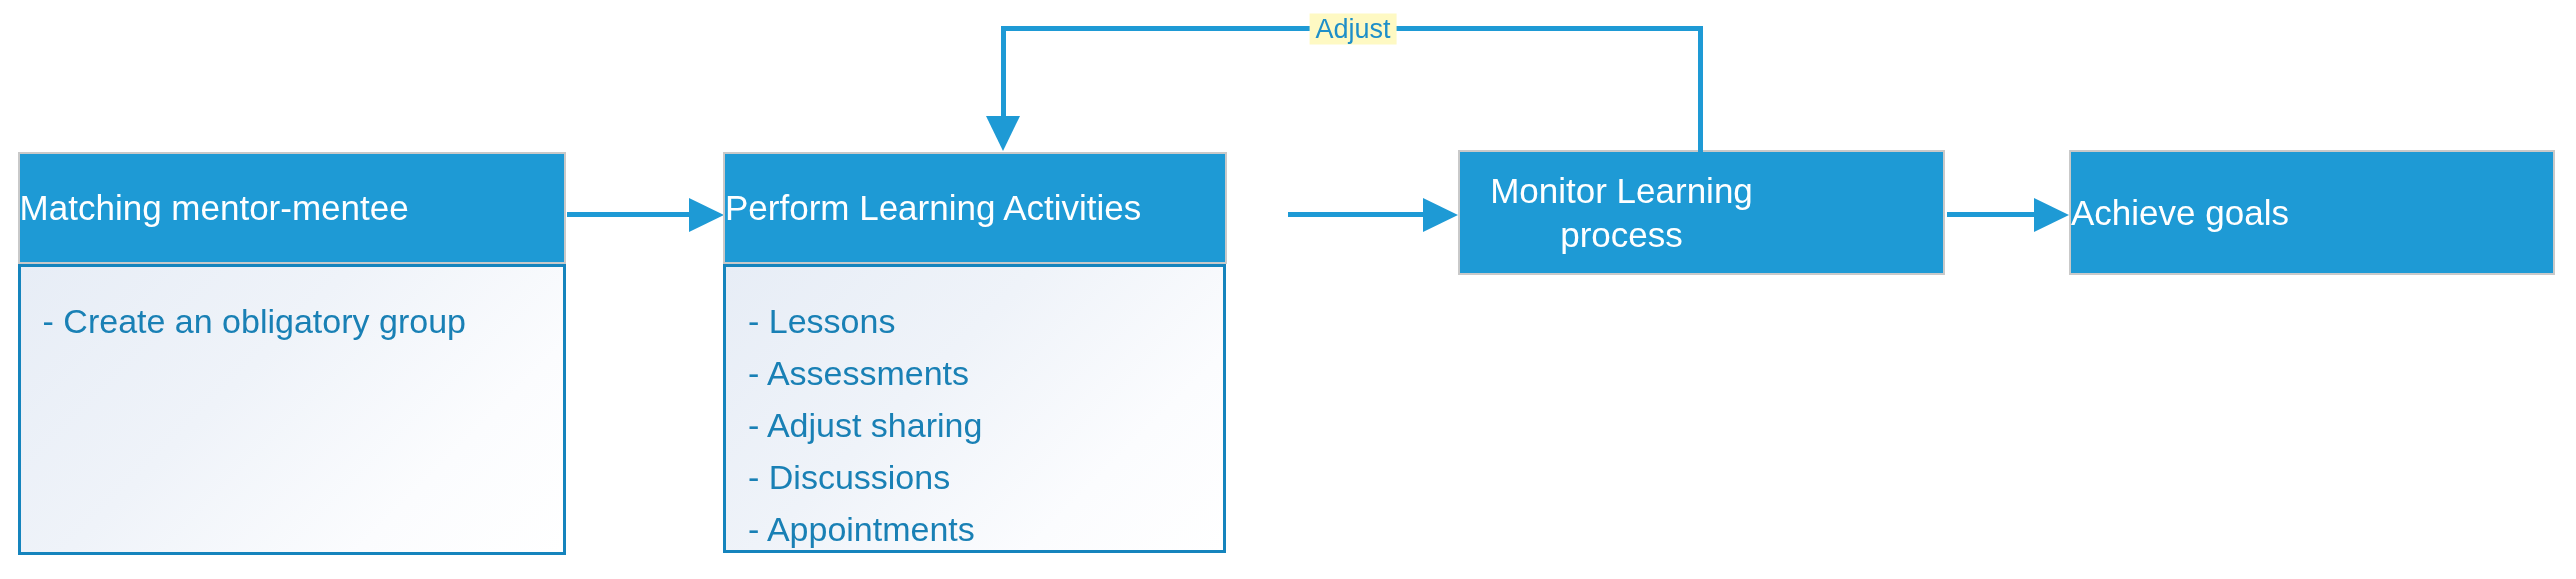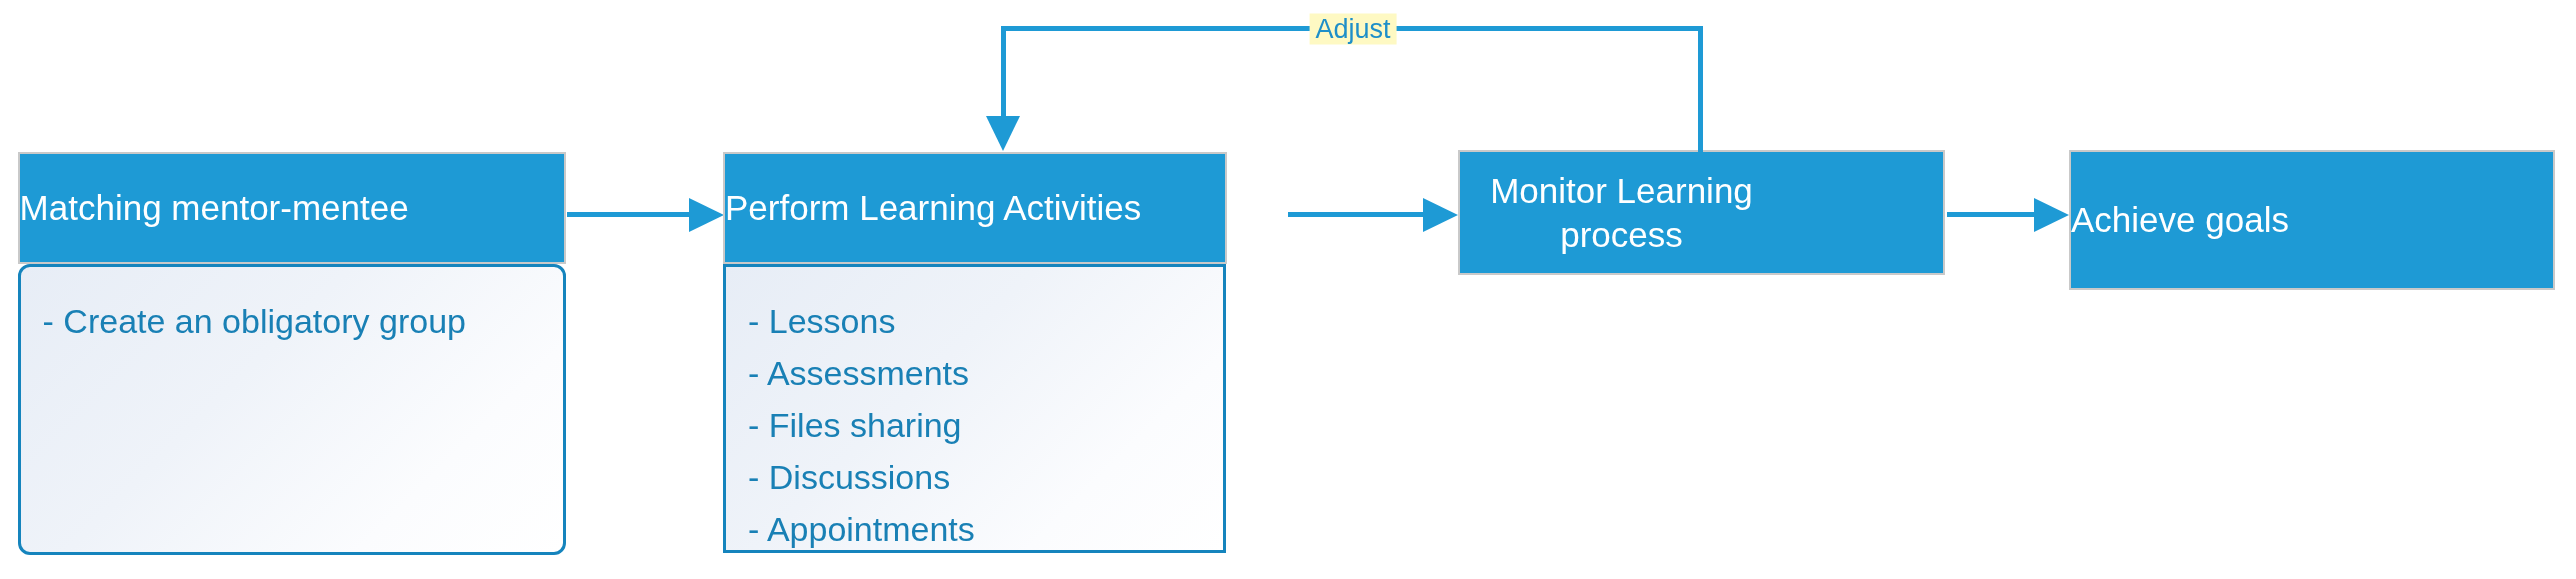--- a/index.html
+++ b/index.html
@@ -90,55 +90,55 @@
   }
 </style>
 </head>
 <body>
 
 <div class="canvas">
 
   <div class="node-header" style="left:17.6px; top:152px; width:548px; height:112px;">
     <span class="title-text">Matching mentor-mentee</span>
   </div>
-  <div class="node-list" style="left:17.6px; top:264px; width:548px; height:291px;border-radius:12px;">
+  <div class="node-list" style="left:17.6px; top:264px; width:548px; height:291px;">
     <div class="list-item">- Create an obligatory group</div>
   </div>
 
   <div class="arrow-right" style="left:567px; top:197px; width:157px;">
     <div class="arrow-shaft"></div>
     <div class="arrow-head"></div>
   </div>
 
   <div class="node-header" style="left:723px; top:152px; width:504px; height:112px;">
     <span class="title-text">Perform Learning Activities</span>
   </div>
   <div class="node-list" style="left:723px; top:264px; width:503px; height:289px;">
     <div class="list-item">- Lessons</div>
     <div class="list-item">- Assessments</div>
-    <div class="list-item">- Files sharing</div>
+    <div class="list-item">- Adjust sharing</div>
     <div class="list-item">- Discussions</div>
     <div class="list-item">- Appointments</div>
   </div>
 
   <div class="arrow-right" style="left:1288px; top:197px; width:170px;">
     <div class="arrow-shaft"></div>
     <div class="arrow-head"></div>
   </div>
 
   <div class="node-header" style="left:1458px; top:150px; width:487px; height:125px;">
     <span class="title-text wrap-narrow">Monitor Learning process</span>
   </div>
 
   <div class="arrow-right" style="left:1947px; top:197px; width:122px;">
     <div class="arrow-shaft"></div>
     <div class="arrow-head"></div>
   </div>
 
-  <div class="node-header" style="left:2069px; top:150px; width:486px; height:140px;">
+  <div class="node-header" style="left:2069px; top:150px; width:486px; height:125px;">
     <span class="title-text">Achieve goals</span>
   </div>
 
   <div class="loop-line" style="left:1698px; top:26px; width:5.1px; height:126px;"></div>
   <div class="loop-line" style="left:1001px; top:26px; width:702px; height:5.1px;"></div>
   <div class="loop-line" style="left:1001px; top:26px; width:5.1px; height:92px;"></div>
   <div class="loop-arrow-down" style="left:986px; top:116px;"></div>
   <div class="loop-label" style="left:1353px; top:29px;">Adjust</div>
 
 </div>

